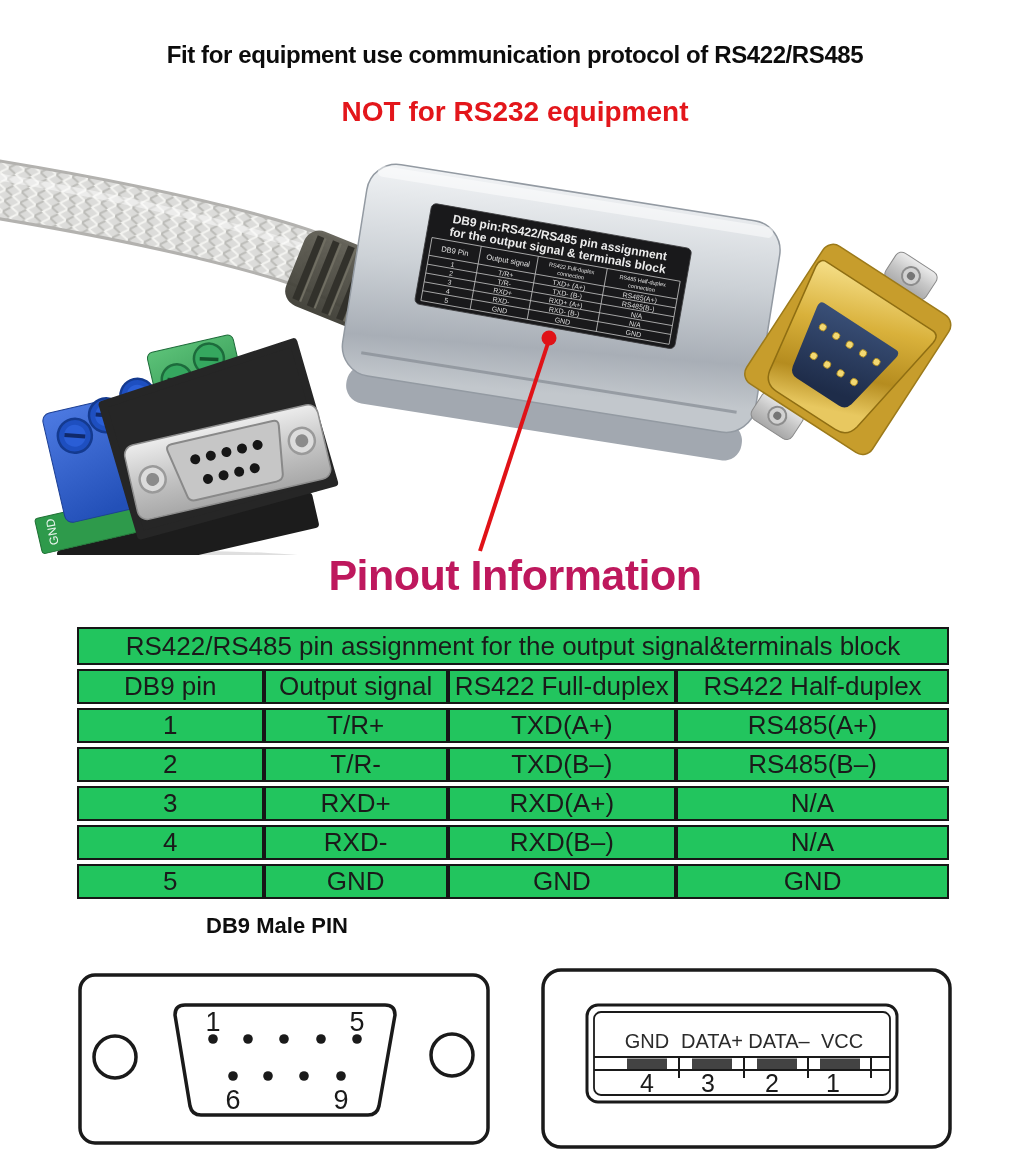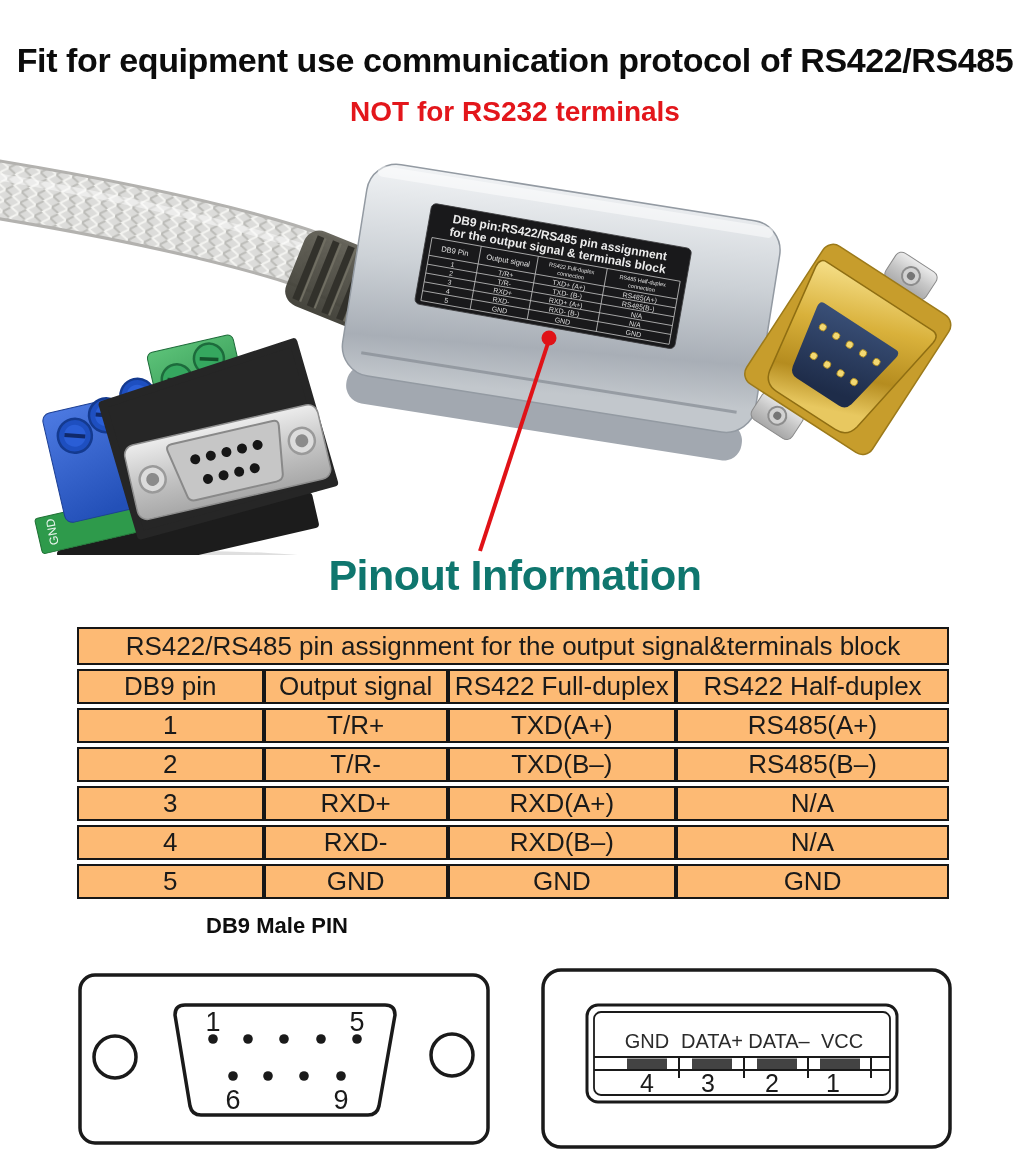--- a/index.html
+++ b/index.html
@@ -1,46 +1,46 @@
 <!DOCTYPE html>
 <html><head>
 <meta charset="utf-8">
 <style>
   html,body{margin:0;padding:0;background:#fff;}
   .page{position:relative;width:1030px;height:1168px;background:#fff;overflow:hidden;
         font-family:"Liberation Sans",sans-serif;color:#111;}
   .title-black{position:absolute;top:41px;left:0;width:1030px;text-align:center;
-        font-size:34px;font-weight:bold;letter-spacing:-0.4px;color:#0c0c0c;}
+        font-size:24px;font-weight:bold;letter-spacing:-0.4px;color:#0c0c0c;}
   .title-red{position:absolute;top:96px;left:0;width:1030px;text-align:center;
         font-size:28px;font-weight:bold;color:#e3161b;}
   .pinout-heading{position:absolute;top:551px;left:0;width:1030px;text-align:center;
-        font-size:43px;font-weight:700;letter-spacing:-0.5px;color:#0f766e;}
+        font-size:43px;font-weight:700;letter-spacing:-0.5px;color:#be185d;}
   .photo-svg{position:absolute;top:150px;left:0;}
   table.pin-table{position:absolute;left:77px;top:623px;width:872px;
         border-collapse:separate;border-spacing:0 4px;table-layout:fixed;}
   table.pin-table td{border:2.5px solid #161616;text-align:center;vertical-align:middle;
-        font-size:26px;color:#1a1a1a;background:#fdba74;padding:0 2px;}
+        font-size:26px;color:#1a1a1a;background:#22c55e;padding:0 2px;}
   td.t-title{height:34px;font-size:26.5px;}
   td.t-head{height:30px;}
   td.t-cell{height:26px;}
   .sec-title{position:absolute;font-size:22px;font-weight:bold;color:#0e0e0e;text-align:center;width:400px;}
   #db9-title{left:77px;top:913px;}
   #usb-title{left:541px;top:911px;}
   .diag-svg{position:absolute;}
   #db9-svg{left:76px;top:971px;}
   #usb-svg{left:541px;top:968px;}
   svg text{font-family:"Liberation Sans",sans-serif;}
 </style>
 </head>
 <body>
 
 <div class="page">
 
   <div class="title-black">Fit for equipment use communication protocol of RS422/RS485</div>
-  <div class="title-red">NOT for RS232 terminals</div>
+  <div class="title-red">NOT for RS232 equipment</div>
 
   <svg class="photo-svg" width="1030" height="405" viewBox="0 150 1030 405">
     <defs>
       <linearGradient id="bodyGrad" x1="0" y1="0" x2="0.15" y2="1">
         <stop offset="0" stop-color="#f2f4f6"></stop>
           <stop offset="0.45" stop-color="#ccd1d6"></stop>
         <stop offset="0.8" stop-color="#a8aeb6"></stop>
           <stop offset="1" stop-color="#c2c7cc"></stop>
       </linearGradient>
       <linearGradient id="steelGrad" x1="0" y1="0" x2="0" y2="1">

